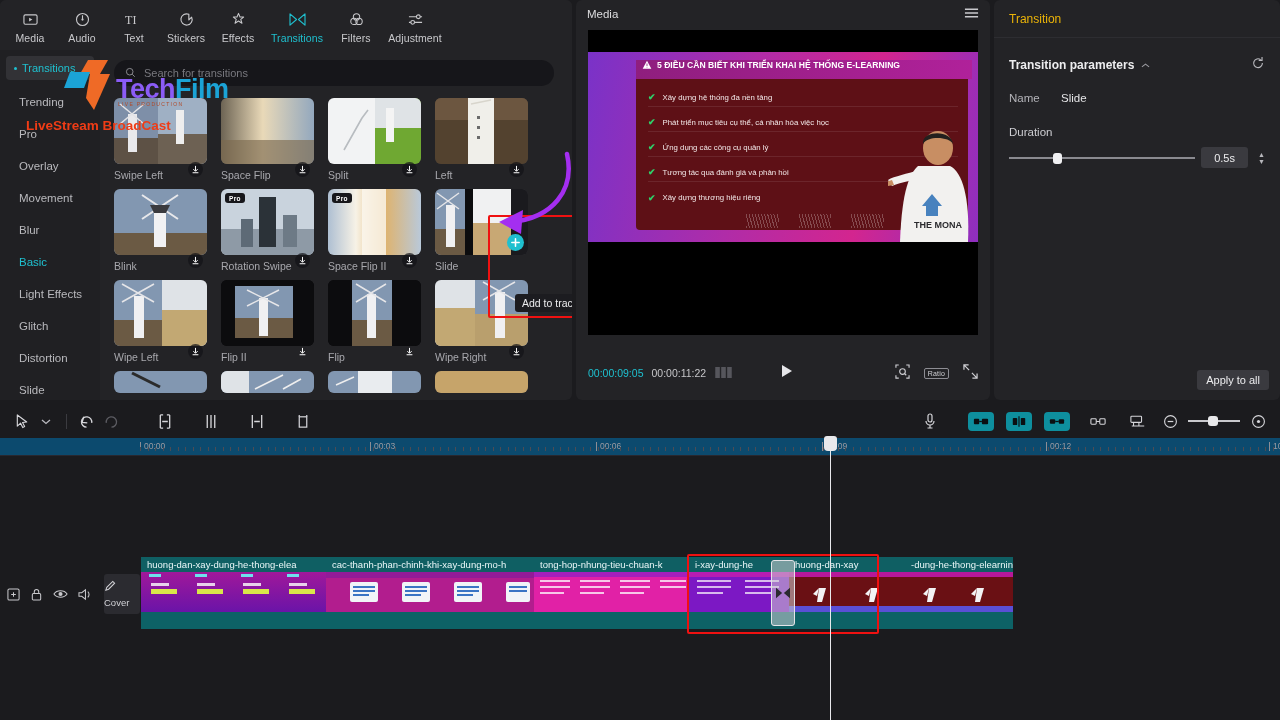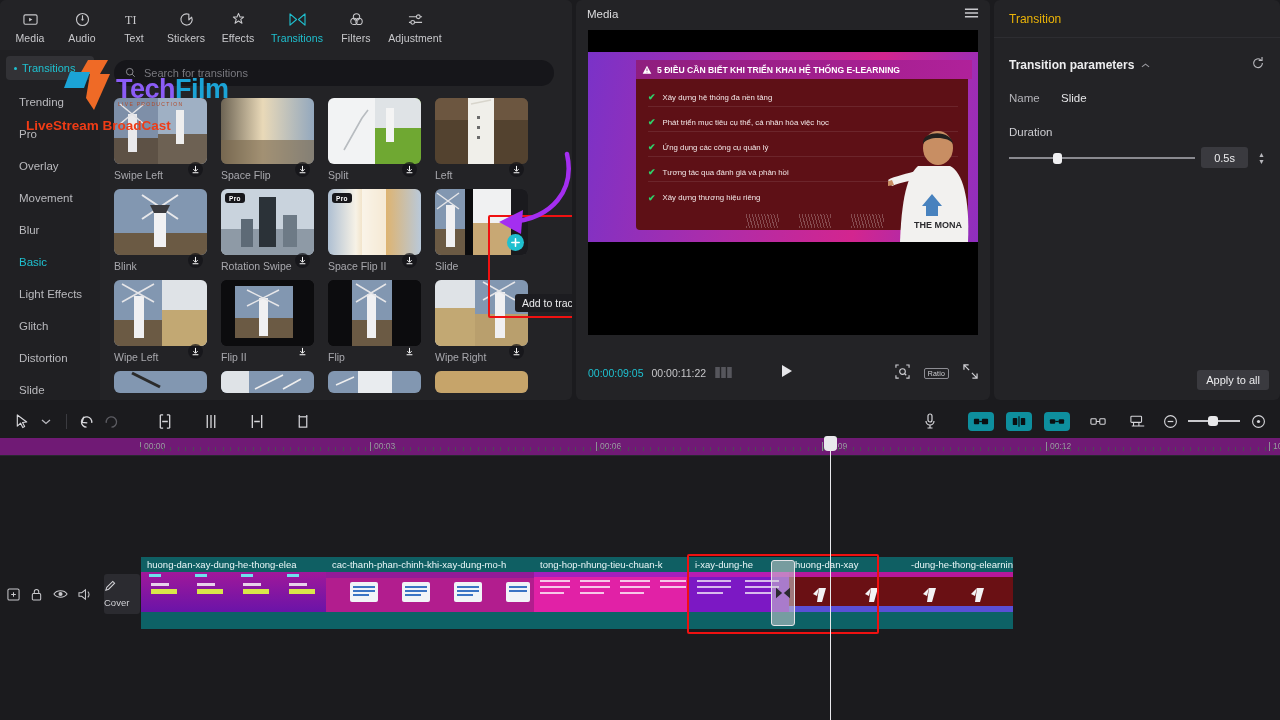--- a/index.html
+++ b/index.html
@@ -122,21 +122,21 @@
     background: linear-gradient(100deg,#7a32c8 0%,#b02ca8 40%,#d3258f 70%,#8e2fc0 100%);
     overflow: hidden;
   }
   .slide-card {
     position: absolute; left: 48px; top: 8px; right: 10px; bottom: 12px;
     background: #5e1016; border-radius: 4px;
   }
   .slide-title {
     position: absolute; left: 0px; top: 0px; right: -4px; height: 19px;
     background: linear-gradient(90deg,#8f1e7e,#b0219a);
-    display: flex; align-items: center; gap: 5px; padding-left: 6px;
+    display: flex; gap: 5px; padding-left: 6px;
     color: #fff; font-size: 8.6px; font-weight: bold; white-space: nowrap;
   }
   .warn-ico { width: 10px; height: 10px; flex: none; }
   .bullet {
     position: absolute; left: 12px; right: 10px; height: 19px;
     display: flex; align-items: center; gap: 7px;
     color: #f2e7e7; font-size: 7.8px; border-bottom: .6px solid rgba(255,255,255,.09);
   }
   .chk { color: #2fd16a; font-size: 9px; font-weight: bold; }
   .presenter {
@@ -206,21 +206,21 @@
   .tb-chip { width: 26px; height: 19px; border-radius: 4px; background: #0e8f9e;
              display: flex; align-items: center; justify-content: center; cursor: pointer; }
   .tb-sep { width: 1px; height: 15px; background: #3b3b40; margin: 0 8px; }
   .zoom-slider { position: relative; width: 52px; height: 14px; margin: 0 6px; cursor: pointer; }
   .zoom-slider .zt { position: absolute; left: 0; top: 6px; width: 52px; height: 2px; background: #c9c9cd; }
   .zoom-slider .zk { position: absolute; left: 20px; top: 2px; width: 10px; height: 10px;
                      border-radius: 3px; background: #e8e8ea; }
 
   .ruler {
     position: absolute; left: 0; top: 438px; width: 1280px; height: 18px;
-    background: #701a75; border-bottom: 1px solid #282830; overflow: hidden;
+    background: #0c4a6e; border-bottom: 1px solid #282830; overflow: hidden;
   }
   .ruler .tick { position: absolute; top: 9px; width: 1px; height: 4px; background: #4c4c54; }
   .ruler .mtick { position: absolute; top: 4px; width: 1px; height: 9px; background: #8d8d95; }
   .ruler .rlabel { position: absolute; top: 3px; font-size: 8.5px; color: #9a9aa1; padding-left: 3px; }
 
   .tl-body { position: absolute; left: 0; top: 456px; width: 1280px; height: 264px; background: #1b1b1e; }
   .track-head {
     position: absolute; left: 0; top: 112px; width: 140px; height: 52px;
     display: flex; align-items: center; gap: 10px; padding-left: 7px;
   }

